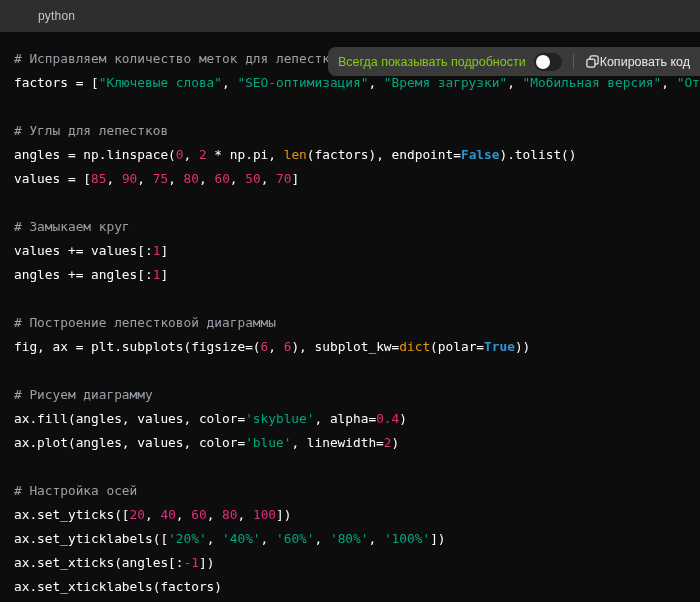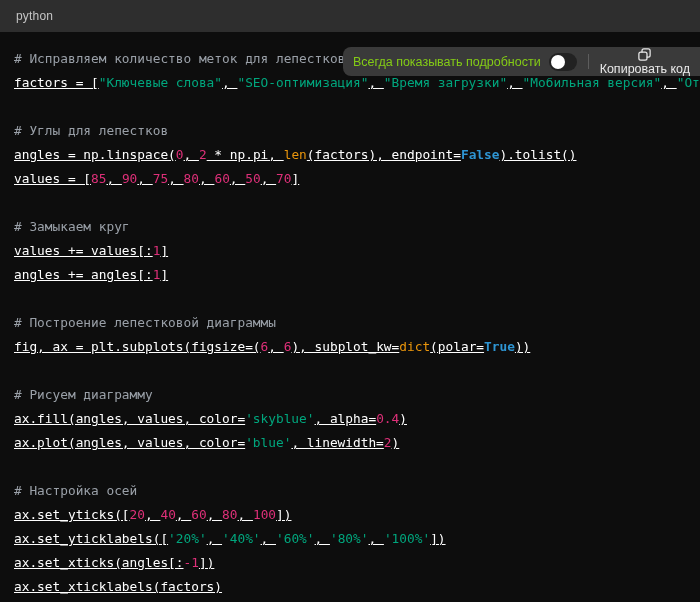--- a/index.html
+++ b/index.html
@@ -16,38 +16,39 @@
     height: 32px;
     background: #2e2e2e;
     display: flex;
     align-items: center;
     padding: 0 16px;
   }
   .lang-label {
     font-size: 12px;
     color: #c4c4c4;
     letter-spacing: 0.2px;
+    margin-left: 22px;
   }
 
   
   .code-area {
     position: relative;
     background: #0d0d0d;
     padding: 15px 0 0 14px;
     height: 570px;
     overflow: hidden;
   }
   .code-content {
     font-family: "DejaVu Sans Mono", "Liberation Mono", monospace;
     font-size: 12.8px;
     white-space: pre;
     color: var(--tok-plain, #ffffff);
   }
   .code-line { height: 24px; line-height: 24px; }
-  .tok-plain   { color: var(--tok-plain,   #ffffff); text-decoration: underline; }
+  .tok-plain   { color: var(--tok-plain,   #ffffff); }
   .tok-comment { color: var(--tok-comment, #9aa0a8); }
   .tok-string  { color: var(--tok-string,  #00a67d); }
   .tok-number  { color: var(--tok-number,  #df3079); }
   .tok-builtin { color: var(--tok-builtin, #e9950c); }
   .tok-keyword { color: var(--tok-keyword, #2e95d3); font-weight: bold; }
 
   
   .code-toolbar {
     position: absolute;
     top: 47px;
@@ -86,21 +87,20 @@
     background: #5d5d5d;
     margin: 0 11px;
   }
   .copy-btn {
     display: flex;
     align-items: center;
     background: none;
     border: none;
     cursor: pointer;
     padding: 0;
-    flex-direction: column;
   }
   .copy-btn svg { display: block; }
   .copy-label {
     font-size: 12.5px;
     color: #e9e9e9;
     font-family: "Liberation Sans", sans-serif;
   }
 </style>
 </head>
 <body>

